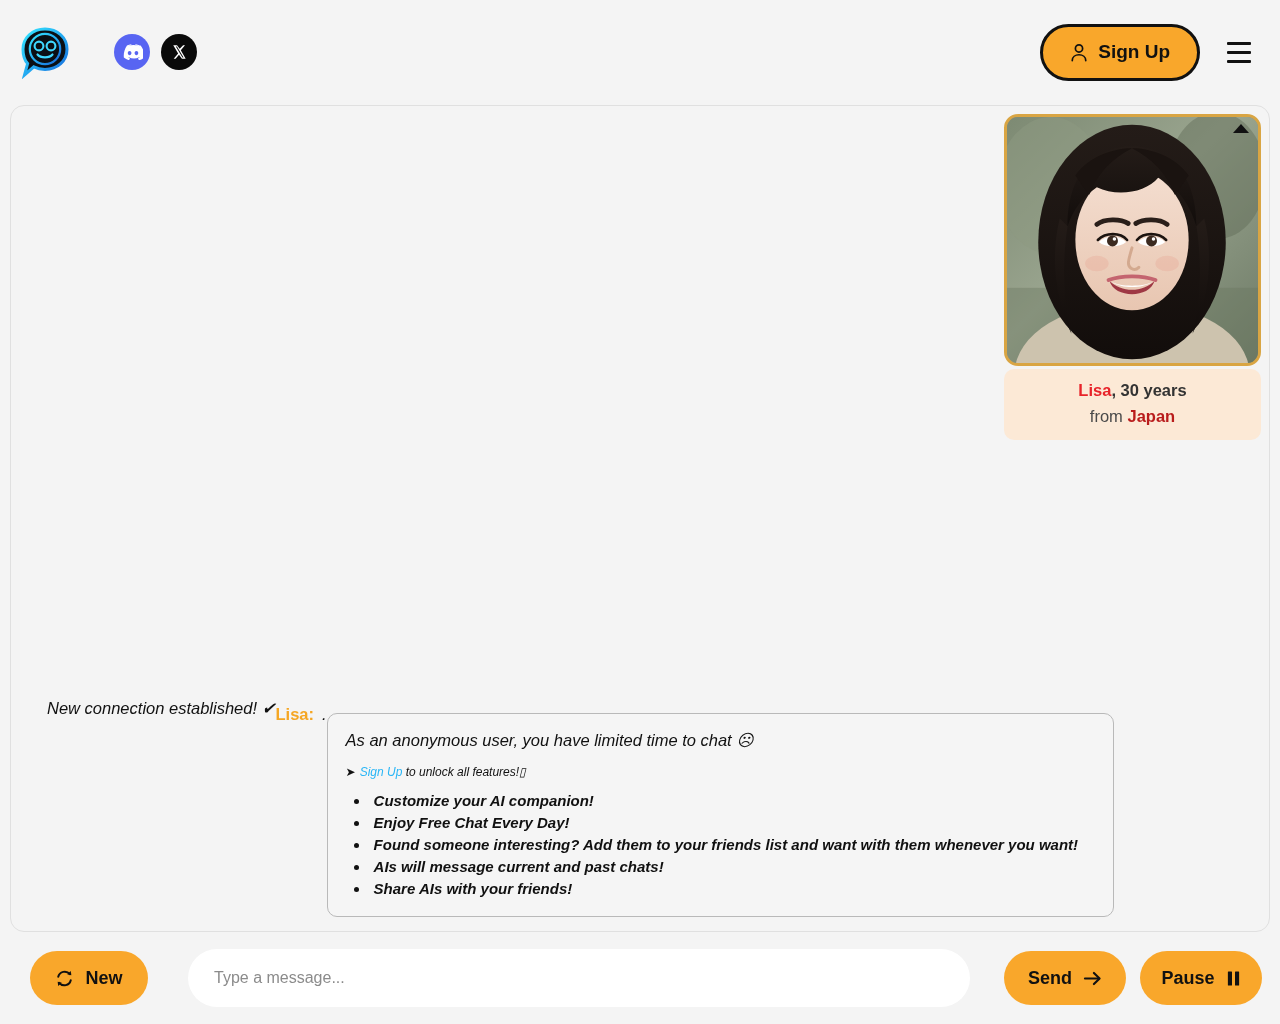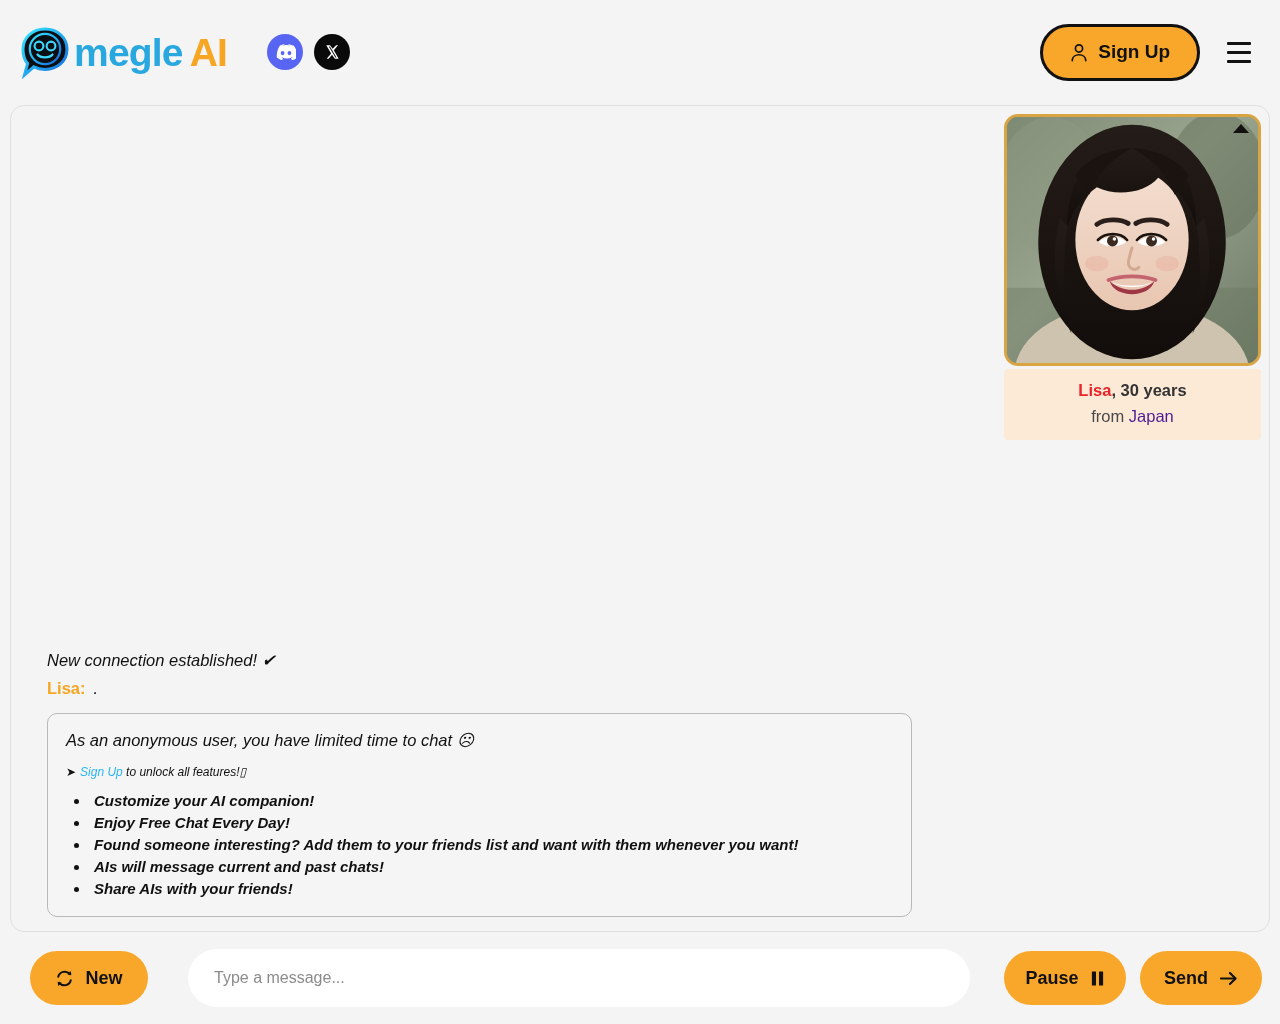--- a/index.html
+++ b/index.html
@@ -141,37 +141,37 @@
     border-left: 8px solid transparent;
     border-right: 8px solid transparent;
     border-bottom: 9px solid #111;
     cursor: pointer;
     z-index: 6;
   }
 
   .profile-meta {
     margin-top: 3px;
     background: #fce9d6;
-    border-radius: 4px;
+    border-radius: 10px;
     padding: 9px 8px 11px;
     text-align: center;
     line-height: 1.55;
   }
   .profile-line1 { font-size: 16.5px; font-weight: 700; color: #333; }
   .profile-name { color: #e8232a; }
   .profile-line2 { font-size: 16.5px; color: #4a4a4a; }
-  .profile-line2 b { color: #4c1d95; font-weight: 400; }
+  .profile-line2 b { color: #b91c1c; font-weight: 700; }
 
   
   .messages {
     position: absolute;
     left: 0; right: 0; bottom: 0;
     padding: 0 24px 14px 36px;
     display: flex;
-    flex-direction: column;
+    flex-direction: row;
     align-items: flex-start;
   }
 
   .sys-msg {
     font-size: 16.5px;
     font-style: italic;
     color: #111;
     line-height: 1.32;
     white-space: pre-wrap;
   }
@@ -185,21 +185,21 @@
   }
   .peer-name {
     color: #f5a623;
     font-weight: 700;
     font-style: normal;
     margin-right: 8px;
   }
 
   .info-box {
     margin-top: 15px;
-    width: 865px;
+    width: 787px;
     background: #f5f5f5;
     border: 1px solid #b9b9b9;
     border-radius: 10px;
     padding: 15px 18px 16px;
     font-style: italic;
     color: #111;
   }
   .info-head { font-size: 16.5px; line-height: 1.4; }
   .info-cta {
     font-size: 12px;
@@ -281,24 +281,20 @@
             <stop offset="55%" stop-color="#22a6f0"></stop>
             <stop offset="100%" stop-color="#1665d8"></stop>
           </linearGradient>
         </defs>
         <path d="M27 4 C39.5 4 49 12.6 49 24.2 C49 35.8 39.5 44.4 27 44.4 C22.8 44.4 19 43.5 15.8 41.9 L6.5 50 L9.6 38.6 C6.4 34.9 5 29.8 5 24.2 C5 12.6 14.5 4 27 4 Z" fill="#0b0f14" stroke="url(#lg)" stroke-width="3"></path>
         <circle cx="27" cy="24" r="15.2" fill="none" stroke="url(#lg)" stroke-width="2.2"></circle>
         <circle cx="21" cy="21" r="4.4" fill="none" stroke="#3fd8ff" stroke-width="2.1"></circle>
         <circle cx="33" cy="21" r="4.4" fill="none" stroke="#3fd8ff" stroke-width="2.1"></circle>
         <path d="M19.5 29.5 C22.5 33.2 31.5 33.2 34.5 29.5" fill="none" stroke="#3fd8ff" stroke-width="2.2" stroke-linecap="round"></path>
       </svg>
-    </div>
-    <div class="wordmark">
-      <span class="w-megle">megle</span>
-      <span class="w-ai">AI</span>
     </div>
   </div>
 
   <div class="socials">
     <div class="social-btn social-discord">
       <svg width="21" height="16" viewBox="0 0 24 18" aria-hidden="true">
         <path fill="#fff" d="M20.3 1.6A19.8 19.8 0 0 0 15.4.2l-.3.5c1.7.4 2.9 1 4 1.7a15 15 0 0 0-12.2 0c1.1-.7 2.4-1.3 4-1.7L10.6.2A19.8 19.8 0 0 0 5.7 1.6C2.6 6.3 1.7 10.9 2.1 15.4c2 1.5 4 2.4 5.8 3 .5-.6.9-1.3 1.3-2-.7-.3-1.4-.6-2-1 .2-.1.3-.3.5-.4 3.9 1.8 8.1 1.8 12 0l.5.4c-.6.4-1.3.7-2 1 .4.7.8 1.4 1.3 2 1.8-.6 3.8-1.5 5.8-3 .5-5.2-.9-9.8-4-13.8ZM8.7 12.6c-1.2 0-2.1-1.1-2.1-2.4S7.5 7.8 8.7 7.8c1.2 0 2.2 1.1 2.1 2.4 0 1.3-.9 2.4-2.1 2.4Zm7.8 0c-1.2 0-2.1-1.1-2.1-2.4s.9-2.4 2.1-2.4 2.2 1.1 2.1 2.4c0 1.3-.9 2.4-2.1 2.4Z"></path>
       </svg>
     </div>
     <div class="social-btn social-x">
@@ -428,28 +424,28 @@
       <path d="M3.4 8.2A7 7 0 0 1 15.6 5.4" fill="none" stroke="#111" stroke-width="2.1" stroke-linecap="round"></path>
       <path d="M16.6 11.8A7 7 0 0 1 4.4 14.6" fill="none" stroke="#111" stroke-width="2.1" stroke-linecap="round"></path>
       <polygon points="16.6,2.2 17.2,6.6 12.8,5.6" fill="#111"></polygon>
       <polygon points="3.4,17.8 2.8,13.4 7.2,14.4" fill="#111"></polygon>
     </svg>
     <span>New</span>
   </button>
 
   <input class="msg-input" type="text" placeholder="Type a message..." style="">
 
+  <button class="pill-btn btn-send">
+    <span>Send</span>
+    <svg width="19" height="17" viewBox="0 0 20 18" aria-hidden="true">
+      <path d="M2 9h14.5" stroke="#111" stroke-width="2.3" stroke-linecap="round"></path>
+      <path d="M11.5 3.2 17.5 9l-6 5.8" fill="none" stroke="#111" stroke-width="2.3" stroke-linecap="round" stroke-linejoin="round"></path>
+    </svg>
+  </button>
+
   <button class="pill-btn btn-pause">
     <span>Pause</span>
     <svg width="15" height="17" viewBox="0 0 16 18" aria-hidden="true">
       <rect x="2" y="1.5" width="4.4" height="15" fill="#111" rx="0.6"></rect>
       <rect x="9.6" y="1.5" width="4.4" height="15" fill="#111" rx="0.6"></rect>
     </svg>
   </button>
-
-  <button class="pill-btn btn-send">
-    <span>Send</span>
-    <svg width="19" height="17" viewBox="0 0 20 18" aria-hidden="true">
-      <path d="M2 9h14.5" stroke="#111" stroke-width="2.3" stroke-linecap="round"></path>
-      <path d="M11.5 3.2 17.5 9l-6 5.8" fill="none" stroke="#111" stroke-width="2.3" stroke-linecap="round" stroke-linejoin="round"></path>
-    </svg>
-  </button>
 </div>
 
 </body></html>

